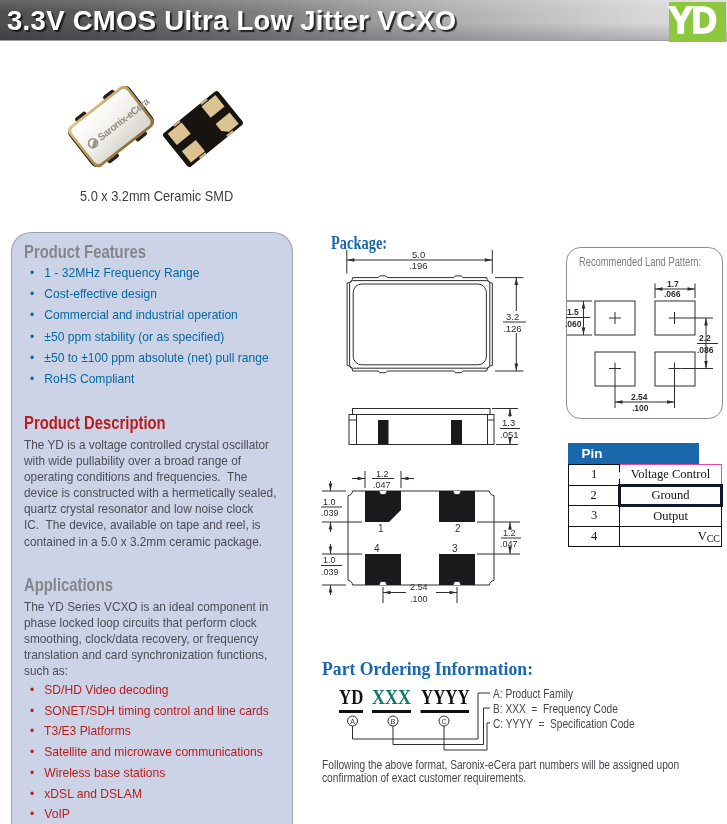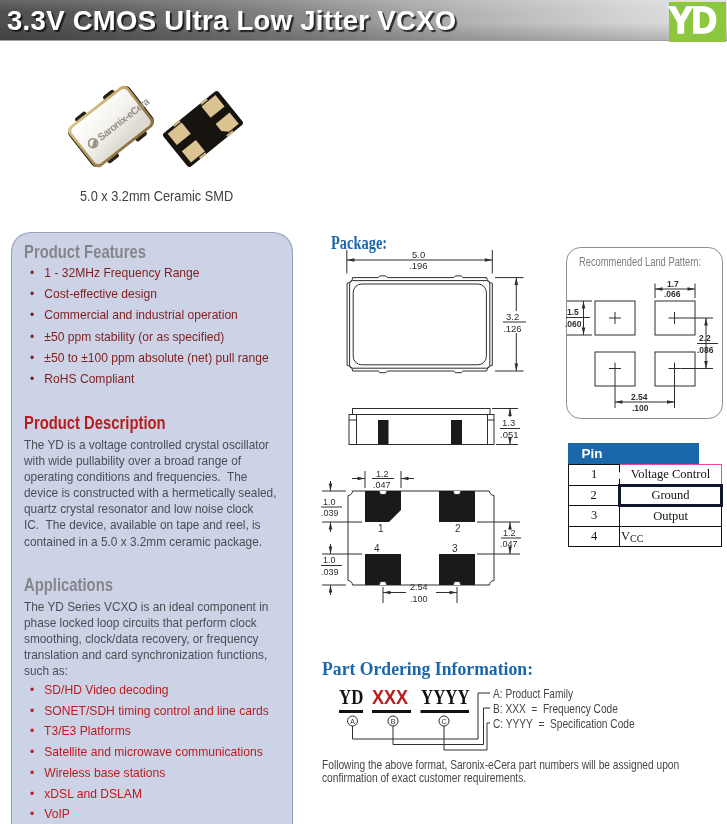--- a/index.html
+++ b/index.html
@@ -71,21 +71,21 @@
   </g>
 </svg>
 
 <div class="abs" style="left:80px;top:188px;font-size:14.5px;color:#3f4044;"><span class="sx" style="transform:scaleX(0.88);">5.0 x 3.2mm Ceramic SMD</span></div>
 
 <div class="abs" style="left:11px;top:232px;width:282px;height:592px;box-sizing:border-box;
   background:#cdd3e7;border:1px solid #99a0b6;border-bottom:none;border-radius:20px 20px 0 0;">
 
   <div class="abs" style="left:12px;top:8px;font-size:19px;font-weight:bold;color:#85868b;"><span class="sx">Product Features</span></div>
 
-  <div class="abs" style="left:18px;top:29px;font-size:13px;color:#7f1d1d;line-height:21.2px;">
+  <div class="abs" style="left:18px;top:29px;font-size:13px;color:#0369a1;line-height:21.2px;">
     <span class="sb">•&nbsp;&nbsp; 1 - 32MHz Frequency Range<br>
     •&nbsp;&nbsp; Cost-effective design<br>
     •&nbsp;&nbsp; Commercial and industrial operation<br>
     •&nbsp;&nbsp; ±50 ppm stability (or as specified)<br>
     •&nbsp;&nbsp; ±50  to ±100 ppm absolute (net) pull range<br>
     •&nbsp;&nbsp; RoHS Compliant</span>
   </div>
 
   <div class="abs" style="left:12px;top:179px;font-size:19px;font-weight:bold;color:#b91c1c;"><span class="sx">Product Description</span></div>
 
@@ -371,30 +371,30 @@
     <tr style="height:20.5px;">
           <td style="border:1px solid #111;text-align:center;">2</td>
           <td style="border:3px solid #0f172a;text-align:center;">Ground</td>
         </tr>
     <tr style="height:20.5px;">
           <td style="border:1px solid #111;text-align:center;">3</td>
           <td style="border:1px solid #111;text-align:center;">Output</td>
         </tr>
     <tr style="height:20.5px;">
           <td style="border:1px solid #111;text-align:center;">4</td>
-          <td style="border:1px solid #111;text-align:left;">V<span style="font-size:10px;vertical-align:-2px;">CC</span></td>
+          <td style="border:1px solid #111;text-align:right;">V<span style="font-size:10px;vertical-align:-2px;">CC</span></td>
         </tr>
   </tbody>
     </table>
 </div>
 
 <div class="abs blueh" style="left:322px;top:658px;font-size:19px;"><span style="display:inline-block;transform:scaleX(0.93);transform-origin:0 0;">Part Ordering Information:</span></div>
 
 <div class="abs" style="left:339px;top:686px;font-family:'Liberation Serif',serif;font-weight:bold;font-size:20px;color:#111;"><span style="display:inline-block;transform:scaleX(0.84);transform-origin:0 0;">YD</span></div>
-<div class="abs" style="left:372px;top:686px;font-family:Liberation Sans, sans-serif;font-weight:bold;font-size:20px;color:#b91c1c;"><span style="display:inline-block;transform:scaleX(0.90);transform-origin:0 0;">XXX</span></div>
+<div class="abs" style="left:372px;top:686px;font-family:Liberation Serif, serif;font-weight:bold;font-size:20px;color:#0f766e;"><span style="display:inline-block;transform:scaleX(0.90);transform-origin:0 0;">XXX</span></div>
 <div class="abs" style="left:420.5px;top:686px;font-family:'Liberation Serif',serif;font-weight:bold;font-size:20px;color:#111;"><span style="display:inline-block;transform:scaleX(0.84);transform-origin:0 0;">YYYY</span></div>
 
 <div class="abs" style="left:493px;top:686px;font-size:13px;color:#45464b;line-height:15.2px;">
   <span class="sx">A: Product Family<br>B: XXX&nbsp; =&nbsp; Frequency Code<br>C: YYYY&nbsp; =&nbsp; Specification Code</span>
 </div>
 
 <div class="abs" style="left:322px;top:759px;font-size:12px;color:#45464b;line-height:13px;">
   <span class="sx" style="transform:scaleX(0.85);">Following the above format, Saronix-eCera part numbers will be assigned upon<br>confirmation of exact customer requirements.</span>
 </div>
 

